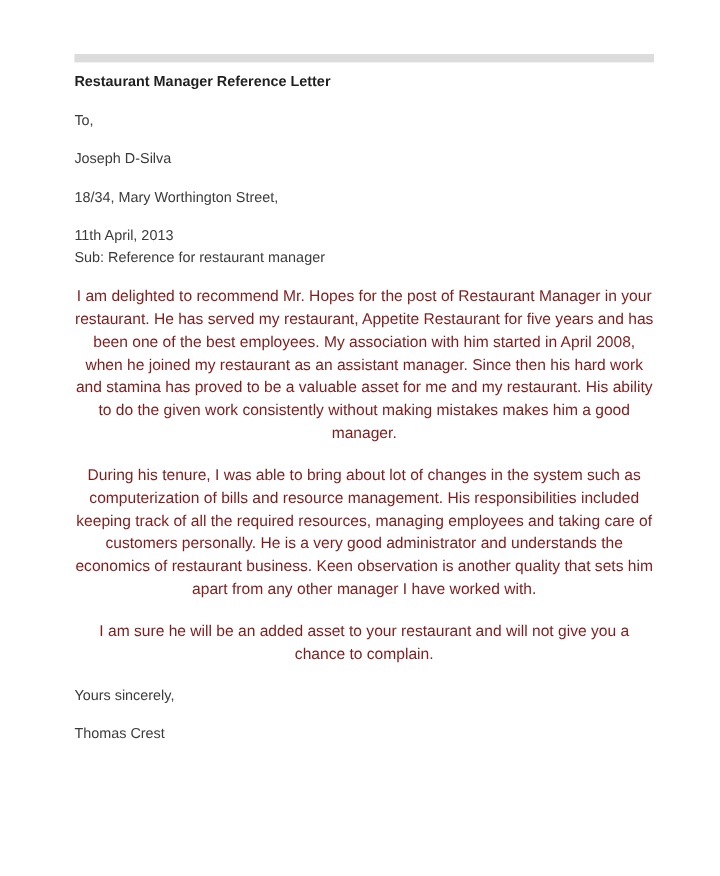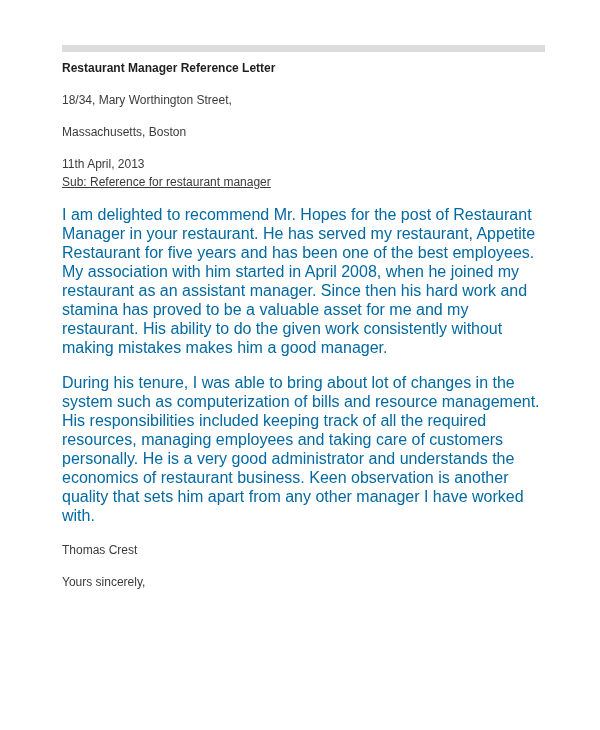--- a/index.html
+++ b/index.html
@@ -33,46 +33,47 @@
     margin: 9px 0 0 0;
   }
   .line {
     font-size: 12px;
     line-height: 14px;
     margin: 18px 0 0 0;
     color: #3b3b3b;
   }
   .line.tight {
     margin-top: 4px;
-    text-decoration: underline;
   }
   .para {
-    font-size: 16px;
+    font-size: 13px;
     line-height: 19px;
     margin: 16px 0 0 0;
     width: 483px;
-    color: #0369a1;
-    text-align: left;
+    color: #7f1d1d;
+    text-align: center;
   }
 </style>
 </head>
 <body>
 
 <div class="page">
 
   <div class="top-bar"></div>
 
   <h1 class="title">Restaurant Manager Reference Letter</h1>
 
+  <p class="line">To,</p>
+  <p class="line">Joseph D-Silva</p>
   <p class="line">18/34, Mary Worthington Street,</p>
-  <p class="line">Massachusetts, Boston</p>
 
   <p class="line">11th April, 2013</p>
   <p class="line tight">Sub: Reference for restaurant manager</p>
 
 
   <p class="para">I am delighted to recommend Mr. Hopes for the post of Restaurant Manager in your restaurant. He has served my restaurant, Appetite Restaurant for five years and has been one of the best employees. My association with him started in April 2008, when he joined my restaurant as an assistant manager. Since then his hard work and stamina has proved to be a valuable asset for me and my restaurant. His ability to do the given work consistently without making mistakes makes him a good manager.</p>
   <p class="para">During his tenure, I was able to bring about lot of changes in the system such as computerization of bills and resource management. His responsibilities included keeping track of all the required resources, managing employees and taking care of customers personally. He is a very good administrator and understands the economics of restaurant business. Keen observation is another quality that sets him apart from any other manager I have worked with.</p>
+  <p class="para">I am sure he will be an added asset to your restaurant and will not give you a chance to complain.</p>
 
+  <p class="line">Yours sincerely,</p>
   <p class="line">Thomas Crest</p>
-  <p class="line">Yours sincerely,</p>
 
 </div>
 
 </body></html>

